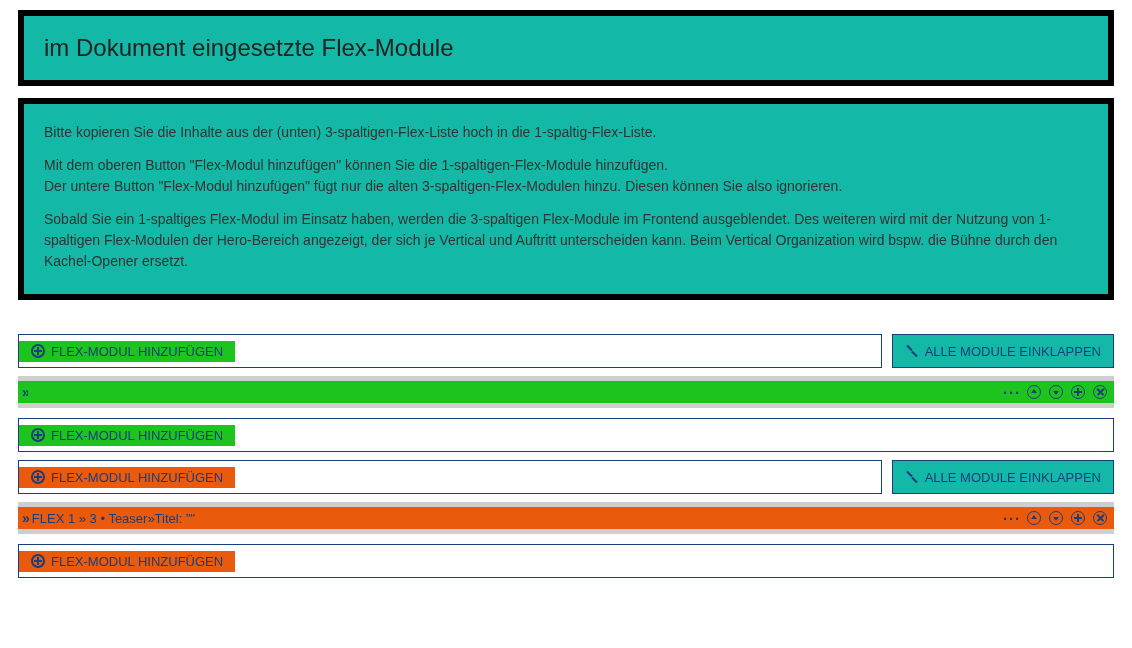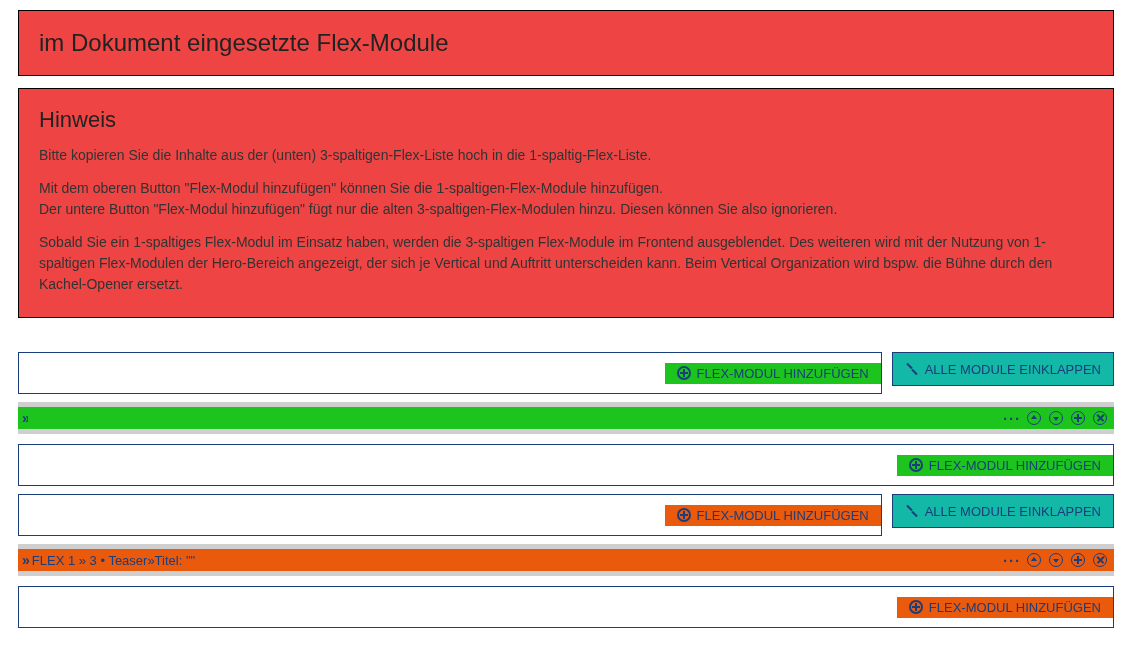--- a/index.html
+++ b/index.html
@@ -4,22 +4,22 @@
   <style>
     * { box-sizing: border-box; margin: 0; padding: 0; }
     body {
       font-family: -apple-system, BlinkMacSystemFont, "Segoe UI", Arial, sans-serif;
       background: #fff;
       padding: 10px 18px;
       width: 1132px;
       color: #333;
     }
     .panel {
-      background: #ef4444;
-      border: 1px solid #000000;
+      background: #14b8a6;
+      border: 6px solid #000000;
       padding: 18px 20px;
       margin-bottom: 12px;
     }
     .panel h1 {
       font-size: 24px;
       font-weight: 400;
       color: #222;
     }
     .panel h2 {
       font-size: 22px;
@@ -50,24 +50,24 @@
       font-size: 13px;
       color: #1a3d7c;
       cursor: pointer;
       padding: 0 12px;
       white-space: nowrap;
     }
     .btn-add-wide {
       flex: 1;
       border: 1px solid #1a3d7c;
       background: #fff;
-      height: 42px;
-      display: flex;
-      align-items: center;
-      justify-content: flex-end;
+      height: 34px;
+      display: flex;
+      align-items: center;
+      justify-content: flex-start;
       cursor: pointer;
     }
     .pill {
       display: inline-flex;
       align-items: center;
       gap: 6px;
       padding: 3px 12px;
       font-size: 13px;
       font-weight: 500;
       color: #1a3d7c;
@@ -156,21 +156,20 @@
     .dots { font-weight: bold; letter-spacing: 1px; cursor: pointer; }
   </style>
 </head>
 <body>
 
 <div class="panel">
   <h1>im Dokument eingesetzte Flex-Module</h1>
 </div>
 
 <div class="panel">
-  <h2>Hinweis</h2>
   <p>Bitte kopieren Sie die Inhalte aus der (unten) 3-spaltigen-Flex-Liste hoch in die 1-spaltig-Flex-Liste.</p>
   <p style="white-space: pre-line;">Mit dem oberen Button "Flex-Modul hinzufügen" können Sie die 1-spaltigen-Flex-Module hinzufügen.
 Der untere Button "Flex-Modul hinzufügen" fügt nur die alten 3-spaltigen-Flex-Modulen hinzu. Diesen können Sie also ignorieren.</p>
   <p>Sobald Sie ein 1-spaltiges Flex-Modul im Einsatz haben, werden die 3-spaltigen Flex-Module im Frontend ausgeblendet. Des weiteren wird mit der Nutzung von 1-spaltigen Flex-Modulen der Hero-Bereich angezeigt, der sich je Vertical und Auftritt unterscheiden kann. Beim Vertical Organization wird bspw. die Bühne durch den Kachel-Opener ersetzt.</p>
 </div>
 
 <div style="height: 22px;"></div>
 
 <div class="row">
   <div class="btn-add-wide">

